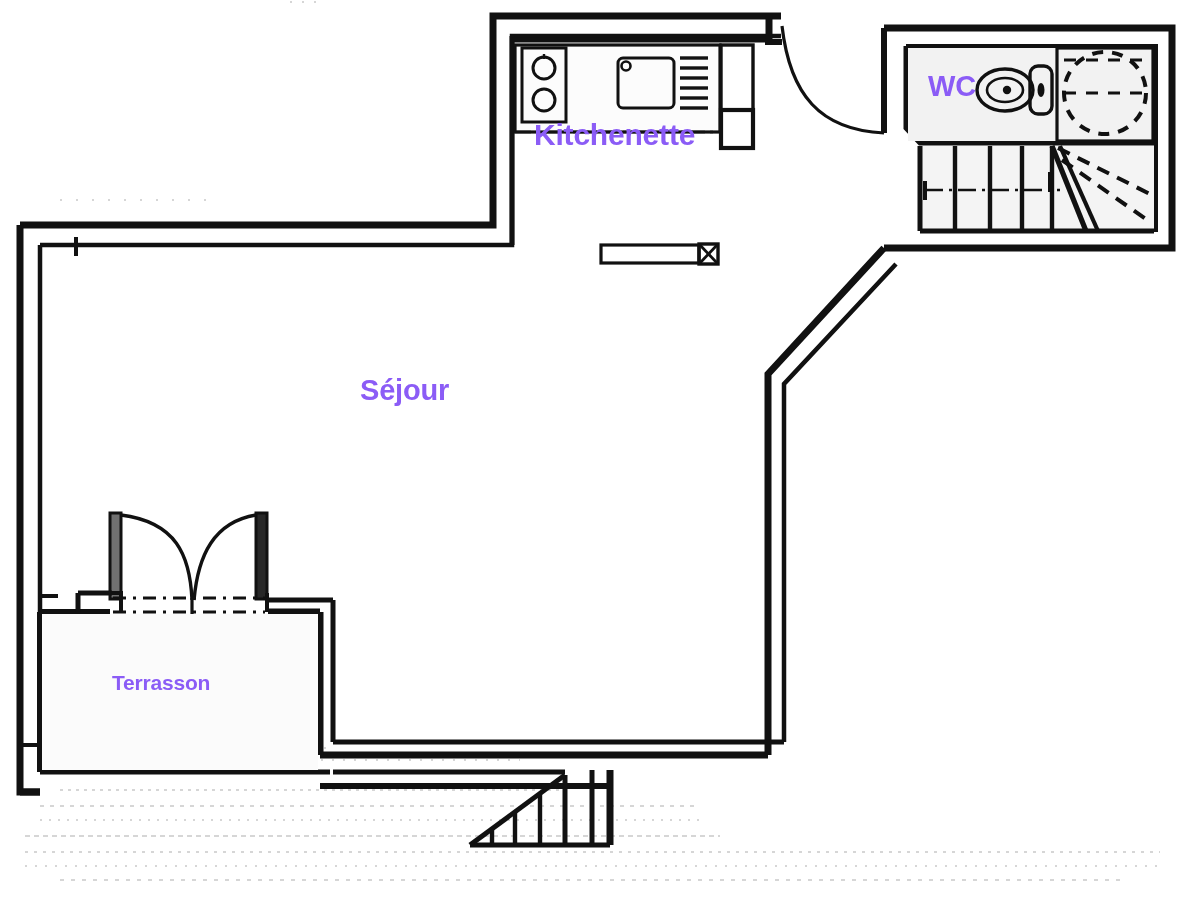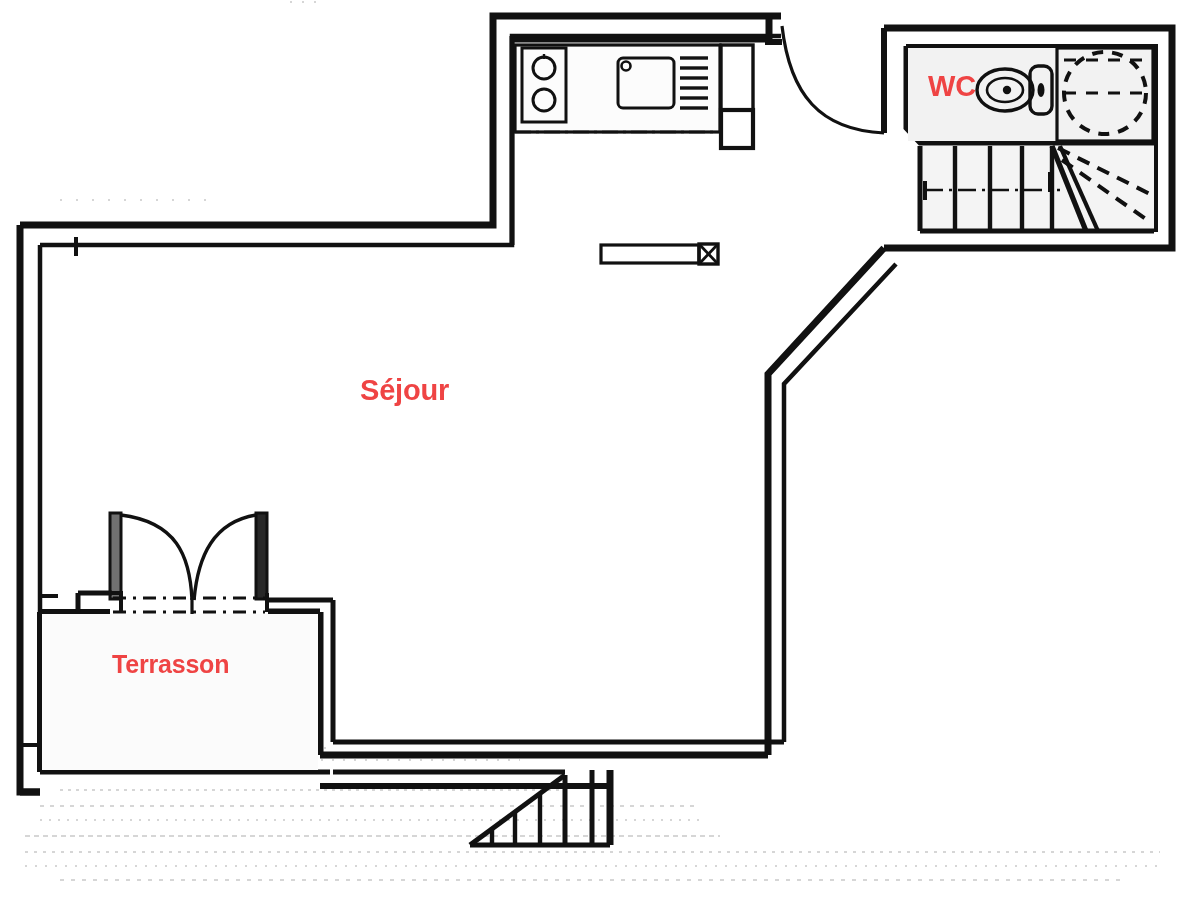--- a/index.html
+++ b/index.html
@@ -25,21 +25,21 @@
     left: 0;
     top: 0;
     width: 1200px;
     height: 900px;
     display: block;
   }
   .room-label {
     position: absolute;
     font-family: "Liberation Sans", sans-serif;
     font-weight: bold;
-    color: #ef4444;
+    color: #8b5cf6;
     white-space: nowrap;
     letter-spacing: -0.2px;
     line-height: 1;
   }
   #label-kitchenette {
     left: 534px;
     top: 120px;
     font-size: 30px;
   }
   #label-wc {
@@ -47,22 +47,22 @@
     top: 72px;
     font-size: 29px;
   }
   #label-sejour {
     left: 360px;
     top: 376px;
     font-size: 29px;
   }
   #label-terrasson {
     left: 112px;
-    top: 652px;
-    font-size: 25px;
+    top: 672px;
+    font-size: 21px;
   }
 </style>
 </head>
 <body>
 
 <div id="floorplan-root">
 
   <svg id="plan-svg" viewBox="0 0 1200 900" xmlns="http://www.w3.org/2000/svg">
 
     <defs>
@@ -259,20 +259,21 @@
       <line x1="540" y1="793" x2="540" y2="845" stroke-width="4.4"></line>
       <line x1="515" y1="812" x2="515" y2="845" stroke-width="4.4"></line>
       <line x1="492" y1="829" x2="492" y2="845" stroke-width="4.4"></line>
       <path d="M 470 845 L 610 845" stroke-width="5"></path>
       <path d="M 333 772 L 565 772" stroke-width="5"></path>
       <path d="M 320 786 L 610 786" stroke-width="6"></path>
     </g>
 
   </svg>
 
+  <div class="room-label" id="label-kitchenette">Kitchenette</div>
 
   <div class="room-label" id="label-wc">WC</div>
 
   <div class="room-label" id="label-sejour">Séjour</div>
 
   <div class="room-label" id="label-terrasson">Terrasson</div>
 
 </div>
 
 </body></html>

